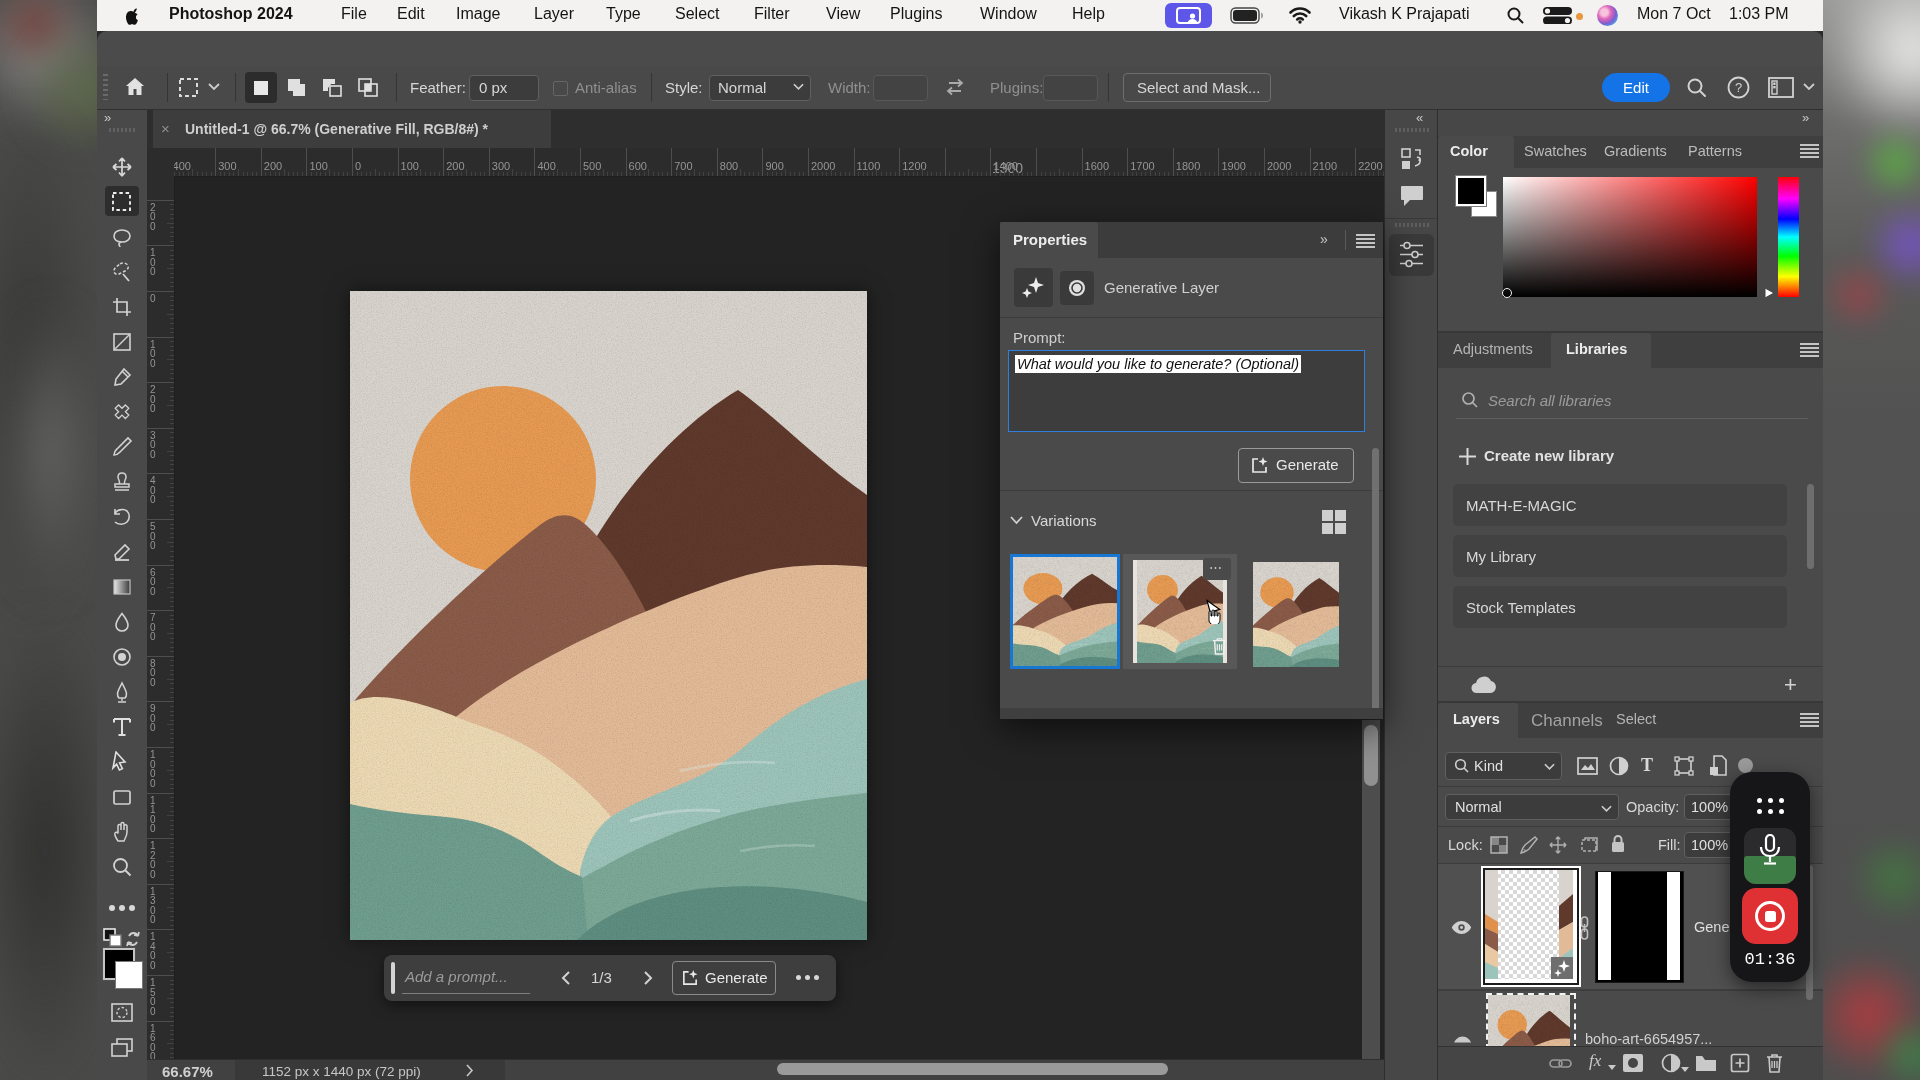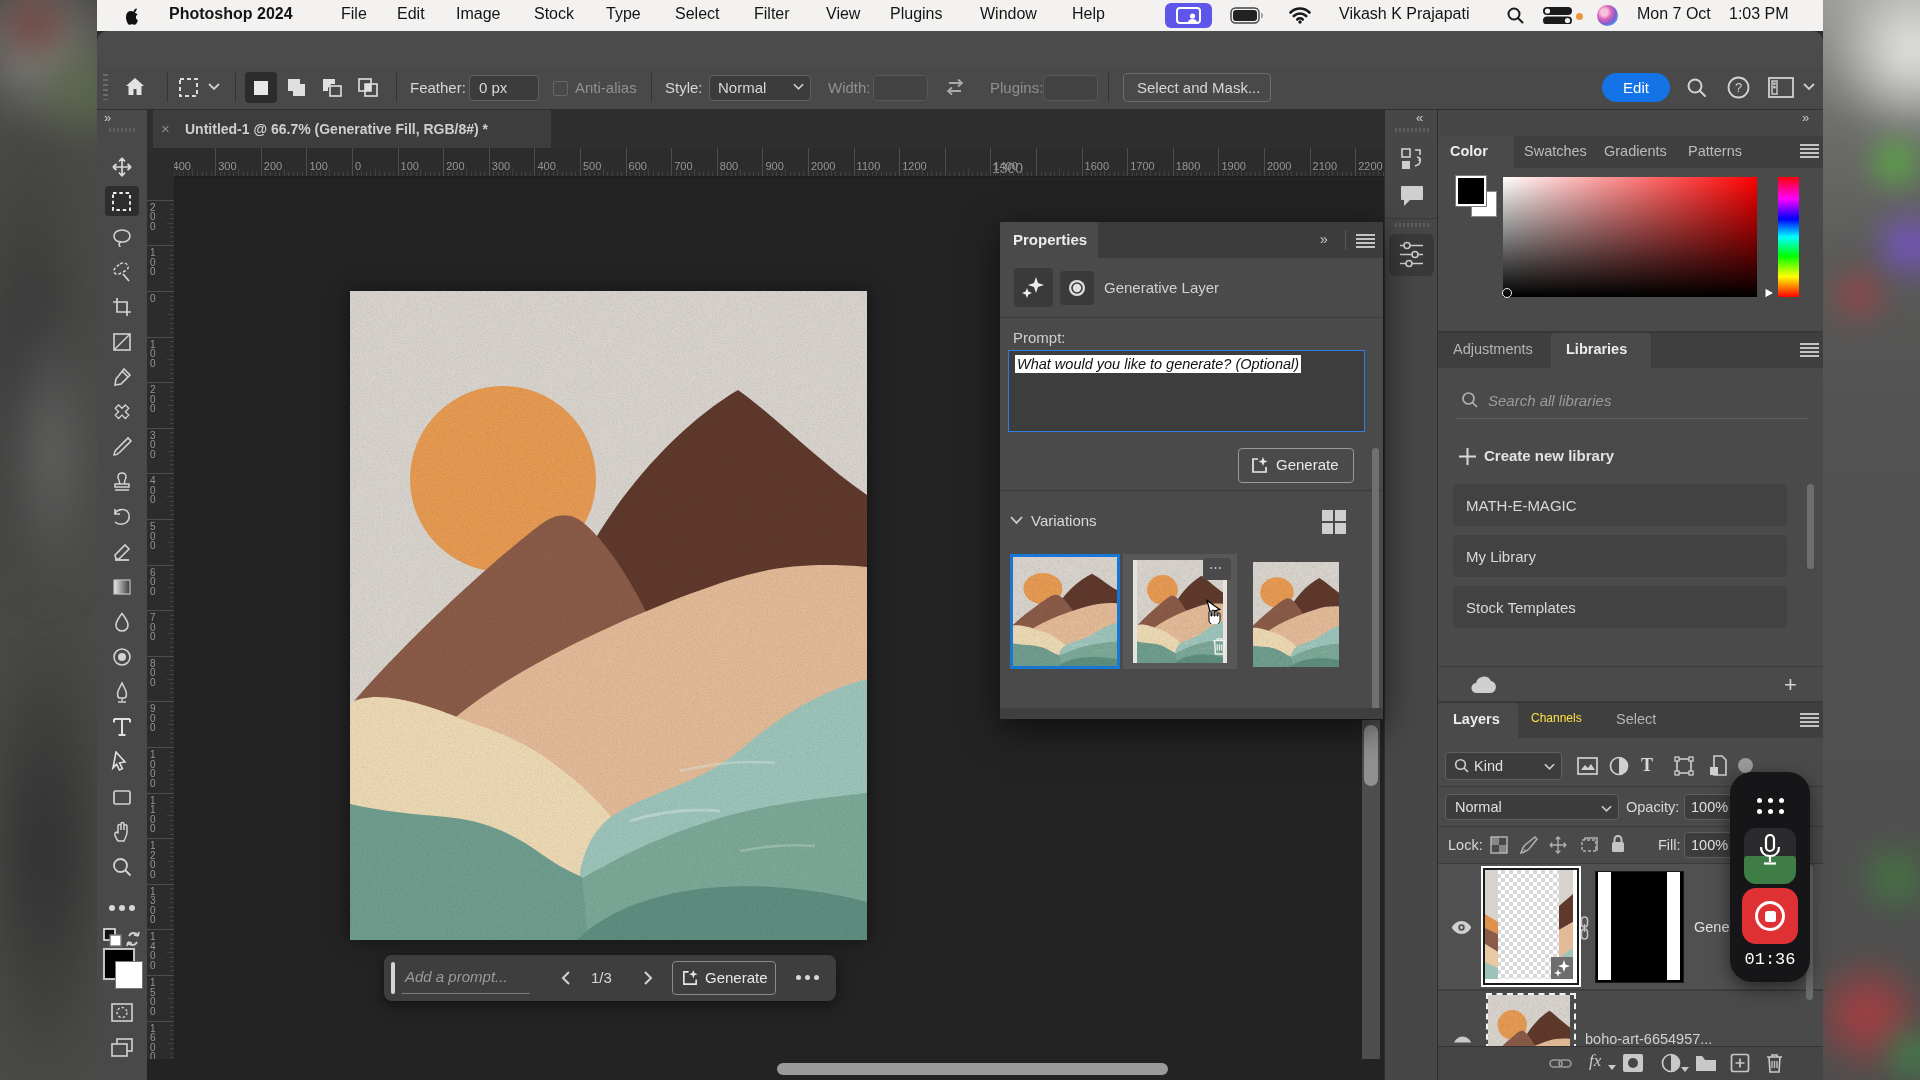--- a/index.html
+++ b/index.html
@@ -35,21 +35,21 @@
 </div>
 
 <div class="abs" id="menubar">
   <svg class="abs" style="left:27px;top:5px;" width="18" height="21" viewBox="0 0 18 21">
     <path fill="#111" d="M12.6 5.3c-1.1.1-2.4.8-3.2.8-.8 0-2-.8-3.2-.7C4.1 5.5 2 6.8 1.1 8.9c-1.5 3.2-.4 8 1 10.6.7 1.2 1.6 2.6 2.8 2.6 1.1 0 1.6-.7 3-.7s1.8.7 3 .7c1.3 0 2.1-1.3 2.8-2.5.9-1.5 1.2-2.9 1.2-3 0 0-2.4-.9-2.4-3.6 0-2.3 1.9-3.4 2-3.4-1.1-1.6-2.8-1.8-3.4-1.8l1.5-2.5c.6-.8 1.1-1.9 1-3-1 0-2.2.7-2.9 1.5-.6.7-1.2 1.9-1 3 1.1.1 2.2-.6 2.9-1.5z" transform="scale(.82) translate(2,2)"></path>
   </svg>
   <span class="mi" style="left:72px;font-weight:bold;">Photoshop 2024</span>
   <span class="mi" style="left:244px;">File</span>
   <span class="mi" style="left:300px;">Edit</span>
   <span class="mi" style="left:359px;">Image</span>
-  <span class="mi" style="left:437px;">Stock</span>
+  <span class="mi" style="left:437px;">Layer</span>
   <span class="mi" style="left:509px;">Type</span>
   <span class="mi" style="left:578px;">Select</span>
   <span class="mi" style="left:657px;">Filter</span>
   <span class="mi" style="left:729px;">View</span>
   <span class="mi" style="left:793px;">Plugins</span>
   <span class="mi" style="left:883px;">Window</span>
   <span class="mi" style="left:975px;">Help</span>
 
   <div class="abs" style="left:1068px;top:3px;width:47px;height:25px;background:#5e56e8;border-radius:6px;">
     <svg class="abs" style="left:11px;top:4px;" width="25" height="17" viewBox="0 0 25 17">
@@ -802,20 +802,28 @@
           <path d="M227,649 C258,618 308,602 358,597 C418,591 480,601 517,611 L517,649 Z" fill="#5e8e80"></path>
             <path d="M280,530 q45,-14 90,-10" stroke="#dcebe5" stroke-width="3" opacity=".45" fill="none"></path>
             <path d="M330,480 q50,-12 95,-8" stroke="#dcebe5" stroke-width="2.5" opacity=".4" fill="none"></path>
             <path d="M390,560 q40,-8 75,-5" stroke="#cfe3db" stroke-width="2.5" opacity=".35" fill="none"></path>
           <rect width="517" height="649" filter="url(#grain)" opacity="0.13"></rect>
         </g>
       </svg>
     </div>
     <div class="abs" style="left:1215px;top:610px;width:18px;height:339px;background:#4d4d4d;"></div>
     <div class="abs" style="left:1217px;top:615px;width:14px;height:61px;background:#919191;border-radius:7px;"></div>
+    <div class="abs" style="left:0;top:949px;width:1237px;height:21px;background:#414141;border-top:1px solid #2e2e2e;">
+      <div class="abs" style="left:88px;top:0;width:270px;height:21px;background:#393939;"></div>
+      <div class="abs" style="left:15px;top:3px;color:#d0d0d0;font-size:15px;font-weight:bold;">66.67%</div>
+      <div class="abs" style="left:115px;top:4px;color:#c6c6c6;font-size:13.5px;">1152 px x 1440 px (72 ppi)</div>
+      <svg class="abs" style="left:318px;top:4px;" width="9" height="13" viewBox="0 0 9 13">
+          <path d="M2 1l5 5.5L2 12" fill="none" stroke="#c6c6c6" stroke-width="1.6"></path>
+        </svg>
+    </div>
     <div class="abs" style="left:630px;top:953px;width:391px;height:12px;background:#9a9a9a;border-radius:6px;"></div>
   </div>
 
   <div class="abs" id="dockstrip" style="left:1287px;top:79px;width:53px;height:970px;background:#474747;border-left:1px solid #2d2d2d;">
     <div class="abs" style="left:31px;top:0px;color:#c8c8c8;font-size:13px;">«</div>
     <div class="abs" style="left:10px;top:18px;width:34px;height:4px;background:repeating-linear-gradient(to right,#5f5f5f 0 2px,transparent 2px 4px);"></div>
     <svg class="abs" style="left:14px;top:36px;" width="26" height="26" viewBox="0 0 26 26">
         <rect x="3" y="3" width="8" height="8" fill="none" stroke="#cfcfcf" stroke-width="1.6"></rect>
         <rect x="3" y="15" width="8" height="8" fill="#cfcfcf"></rect>
         <path d="M16 20c4-1 6-4 5-8M21 12l-3-1m3 1l-1 3" fill="none" stroke="#cfcfcf" stroke-width="1.6"></path>
@@ -878,21 +886,21 @@
     <div class="abs" style="left:369px;top:374px;width:7px;height:85px;background:#6e6e6e;border-radius:4px;"></div>
     <div class="abs" style="left:0;top:556px;width:386px;height:1px;background:#3c3c3c;"></div>
     <svg class="abs" style="left:31px;top:566px;" width="28" height="19" viewBox="0 0 28 19">
         <path d="M8 17h13a6 6 0 0 0 1-11.9A8 8 0 0 0 7 7a5 5 0 0 0 1 10z" fill="#cfcfcf"></path>
       </svg>
     <div class="abs" style="left:346px;top:562px;color:#d2d2d2;font-size:22px;font-weight:300;">+</div>
     <div class="abs" style="left:0;top:591px;width:386px;height:2px;background:#383838;"></div>
     <div class="abs" style="left:0;top:593px;width:386px;height:35px;background:#3f3f3f;"></div>
     <div class="abs" style="left:0;top:593px;width:80px;height:35px;background:#4a4a4a;border-radius:3px 3px 0 0;"></div>
     <div class="abs" style="left:15px;top:601px;color:#ececec;font-size:14.5px;font-weight:bold;">Layers</div>
-    <div class="abs" style="left:93px;top:601px;color:#fde047;font-size:12px;">Channels</div>
+    <div class="abs" style="left:93px;top:601px;color:#a3a3a3;font-size:17px;">Channels</div>
     <div class="abs" style="left:178px;top:601px;color:#b5b5b5;font-size:14.5px;">Select</div>
     <div class="abs" style="left:362px;top:603px;width:19px;height:2px;background:#c4c4c4;box-shadow:0 4px #c4c4c4,0 8px #c4c4c4,0 12px #c4c4c4;"></div>
     <div class="abs inbox" style="left:7px;top:642px;width:117px;height:28px;"></div>
     <svg class="abs" style="left:16px;top:648px;" width="16" height="16" viewBox="0 0 16 16">
         <circle cx="6.5" cy="6.5" r="4.8" fill="none" stroke="#d0d0d0" stroke-width="1.6"></circle>
         <line x1="10" y1="10" x2="14" y2="14" stroke="#d0d0d0" stroke-width="1.6"></line>
       </svg>
     <div class="abs" style="left:36px;top:648px;color:#e0e0e0;font-size:14.5px;">Kind</div>
     <svg class="abs" style="left:106px;top:653px;" width="11" height="8" viewBox="0 0 12 8">
         <path d="M1 1l5 5 5-5" fill="none" stroke="#ccc" stroke-width="1.8"></path>

